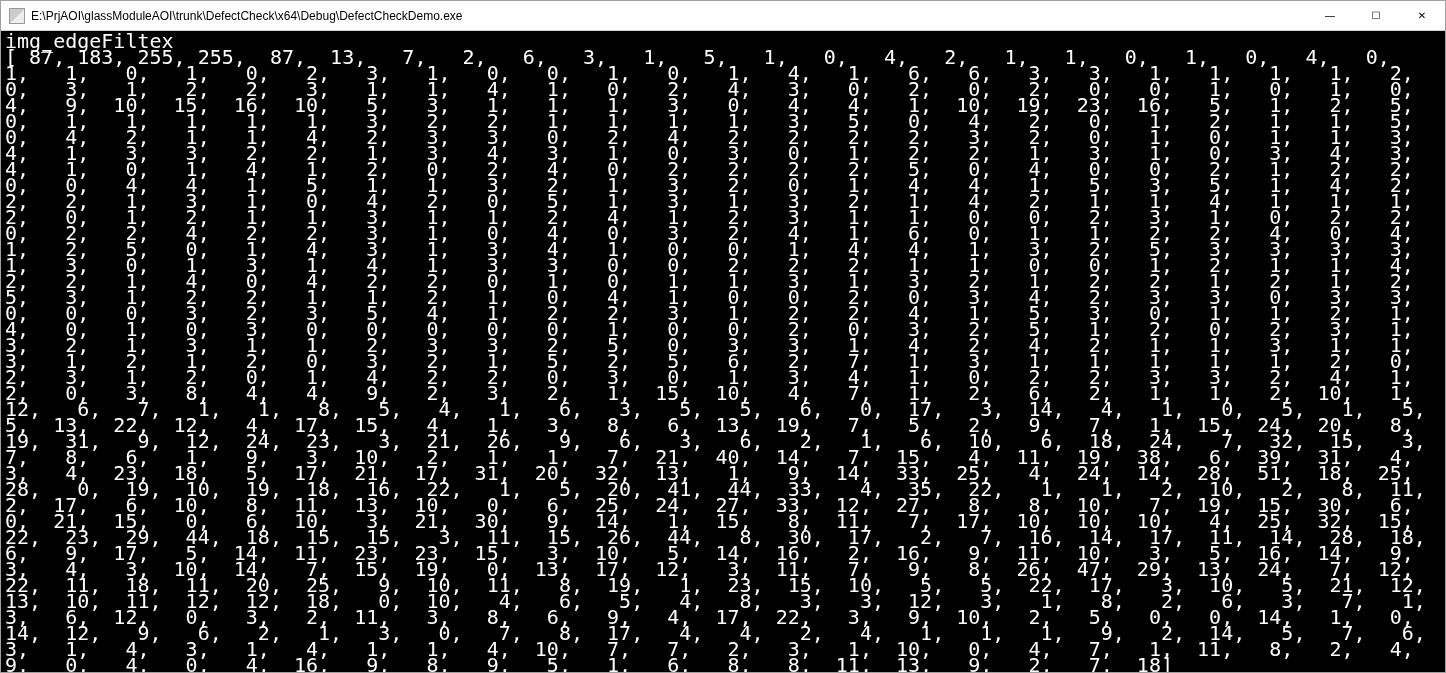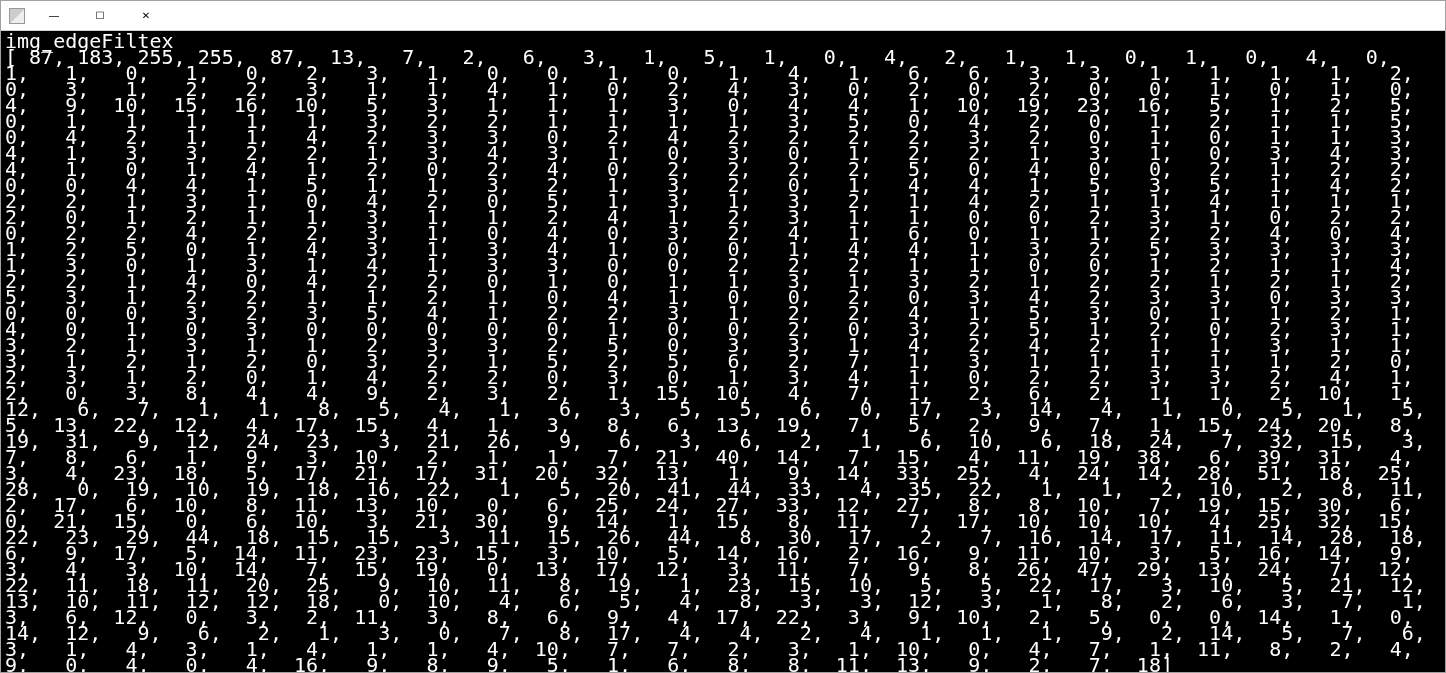--- a/index.html
+++ b/index.html
@@ -72,20 +72,21 @@
   .console::-webkit-scrollbar { width: 17px; background: #f0f0f0; }
   .console::-webkit-scrollbar-thumb { background: #c0c0c0; border: 1px solid #a0a0a0; }
   .console::-webkit-scrollbar-button { background: #f0f0f0; height: 17px; border: 1px solid #a0a0a0; }
 </style>
 </head>
 <body>
 
 <div class="window">
   <div class="titlebar">
     <span class="titlebar-icon"></span>
+    <span class="titlebar-text">E:\PrjAOI\glassModuleAOI\trunk\DefectCheck\x64\Debug\DefectCheckDemo.exe</span>
     <div class="titlebar-controls">
       <div class="tb-btn">—</div>
       <div class="tb-btn">☐</div>
       <div class="tb-btn close">✕</div>
     </div>
   </div>
   <div class="console" id="console">img_edgeFiltex
 [ 87, 183, 255, 255,  87,  13,   7,   2,   6,   3,   1,   5,   1,   0,   4,   2,   1,   1,   0,   1,   0,   4,   0,   1,   1,   0,   1,   0,   2,   3,   1,   0,   0,   1,   0,   1,   4,   1,   6,   6,   3,   3,   1,   1,   1,   1,   2,   0,   3,   1,   2,   2,   3,   1,   1,   4,   1,   0,   2,   4,   3,   0,   2,   0,   2,   0,   0,   1,   0,   1,   0,   4,   9,  10,  15,  16,  10,   5,   3,   1,   1,   1,   3,   0,   4,   4,   1,  10,  19,  23,  16,   5,   1,   2,   5,   0,   1,   1,   1,   1,   1,   3,   2,   2,   1,   1,   1,   1,   3,   5,   0,   4,   2,   0,   1,   2,   1,   1,   5,   0,   4,   2,   1,   1,   4,   2,   3,   3,   0,   2,   4,   2,   2,   2,   2,   3,   2,   0,   1,   0,   1,   1,   3,   4,   1,   3,   3,   2,   2,   1,   3,   4,   3,   1,   0,   3,   0,   1,   2,   2,   1,   3,   1,   0,   3,   4,   3,   4,   1,   0,   1,   4,   1,   2,   0,   2,   4,   0,   2,   2,   2,   2,   5,   0,   4,   0,   0,   2,   1,   2,   2,   0,   0,   4,   4,   1,   5,   1,   1,   3,   2,   1,   3,   2,   0,   1,   4,   4,   1,   5,   3,   5,   1,   4,   2,   2,   2,   1,   3,   1,   0,   4,   2,   0,   5,   1,   3,   1,   3,   2,   1,   4,   2,   1,   1,   4,   1,   1,   1,   2,   0,   1,   2,   1,   1,   3,   1,   1,   2,   4,   1,   2,   3,   1,   1,   0,   0,   2,   3,   1,   0,   2,   2,   0,   2,   2,   4,   2,   2,   3,   1,   0,   4,   0,   3,   2,   4,   1,   6,   0,   1,   1,   2,   2,   4,   0,   4,   1,   2,   5,   0,   1,   4,   3,   1,   3,   4,   1,   0,   0,   1,   4,   4,   1,   3,   2,   5,   3,   3,   3,   3,   1,   3,   0,   1,   3,   1,   4,   1,   3,   3,   0,   0,   2,   2,   2,   1,   1,   0,   0,   1,   2,   1,   1,   4,   2,   2,   1,   4,   0,   4,   2,   2,   0,   1,   0,   1,   1,   3,   1,   3,   2,   1,   2,   2,   1,   2,   1,   2,   5,   3,   1,   2,   2,   1,   1,   2,   1,   0,   4,   1,   0,   0,   2,   0,   3,   4,   2,   3,   3,   0,   3,   3,   0,   0,   0,   3,   2,   3,   5,   4,   1,   2,   2,   3,   1,   2,   2,   4,   1,   5,   3,   0,   1,   1,   2,   1,   4,   0,   1,   0,   3,   0,   0,   0,   0,   0,   1,   0,   0,   2,   0,   3,   2,   5,   1,   2,   0,   2,   3,   1,   3,   2,   1,   3,   1,   1,   2,   3,   3,   2,   5,   0,   3,   3,   1,   4,   2,   4,   2,   1,   1,   3,   1,   1,   3,   1,   2,   1,   2,   0,   3,   2,   1,   5,   2,   5,   6,   2,   7,   1,   3,   1,   1,   1,   1,   1,   2,   0,   2,   3,   1,   2,   0,   1,   4,   2,   2,   0,   3,   0,   1,   3,   4,   1,   0,   2,   2,   3,   3,   2,   4,   1,   2,   0,   3,   8,   4,   4,   9,   2,   3,   2,   1,  15,  10,   4,   7,   1,   2,   6,   2,   1,   1,   2,  10,   1,  12,   6,   7,   1,   1,   8,   5,   4,   1,   6,   3,   5,   5,   6,   0,  17,   3,  14,   4,   1,   0,   5,   1,   5,   5,  13,  22,  12,   4,  17,  15,   4,   1,   3,   8,   6,  13,  19,   7,   5,   2,   9,   7,   1,  15,  24,  20,   8,  19,  31,   9,  12,  24,  23,   3,  21,  26,   9,   6,   3,   6,   2,   1,   6,  10,   6,  18,  24,   7,  32,  15,   3,   7,   8,   6,   1,   9,   3,  10,   2,   1,   1,   7,  21,  40,  14,   7,  15,   4,  11,  19,  38,   6,  39,  31,   4,   3,   4,  23,  18,   5,  17,  21,  17,  31,  20,  32,  13,   1,   9,  14,  33,  25,   4,  24,  14,  28,  51,  18,  25,  28,   0,  19,  10,  19,  18,  16,  22,   1,   5,  20,  41,  44,  33,   4,  35,  22,   1,   1,   2,  10,   2,   8,  11,   2,  17,   6,  10,   8,  11,  13,  10,   0,   6,  25,  24,  27,  33,  12,  27,   8,   8,  10,   7,  19,  15,  30,   6,   0,  21,  15,   0,   6,  10,   3,  21,  30,   9,  14,   1,  15,   8,  11,   7,  17,  10,  10,  10,   4,  25,  32,  15,  22,  23,  29,  44,  18,  15,  15,   3,  11,  15,  26,  44,   8,  30,  17,   2,   7,  16,  14,  17,  11,  14,  28,  18,   6,   9,  17,   5,  14,  11,  23,  23,  15,   3,  10,   5,  14,  16,   2,  16,   9,  11,  10,   3,   5,  16,  14,   9,   3,   4,   3,  10,  14,   7,  15,  19,   0,  13,  17,  12,   3,  11,   7,   9,   8,  26,  47,  29,  13,  24,   7,  12,  22,  11,  18,  11,  20,  25,   9,  10,  11,   8,  19,   1,  23,  15,  10,   5,   5,  22,  17,   3,  10,   5,  21,  12,  13,  10,  11,  12,  12,  18,   0,  10,   4,   6,   5,   4,   8,   3,   3,  12,   3,   1,   8,   2,   6,   3,   7,   1,   3,   6,  12,   0,   3,   2,  11,   3,   8,   6,   9,   4,  17,  22,   3,   9,  10,   2,   5,   0,   0,  14,   1,   0,  14,  12,   9,   6,   2,   1,   3,   0,   7,   8,  17,   4,   4,   2,   4,   1,   1,   1,   9,   2,  14,   5,   7,   6,   3,   1,   4,   3,   1,   4,   1,   1,   4,  10,   7,   7,   2,   3,   1,  10,   0,   4,   7,   1,  11,   8,   2,   4,   9,   0,   4,   0,   4,  16,   9,   8,   9,   5,   1,   6,   8,   8,  11,  13,   9,   2,   7,  18]
 
 

